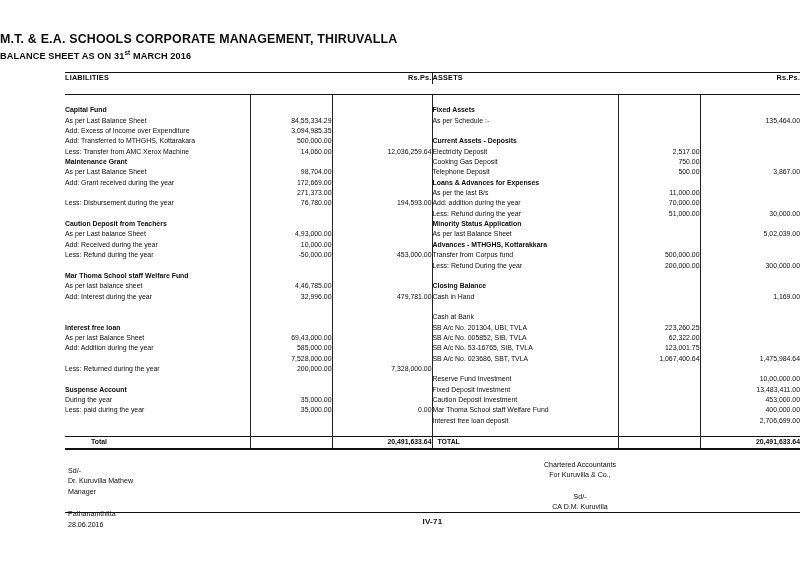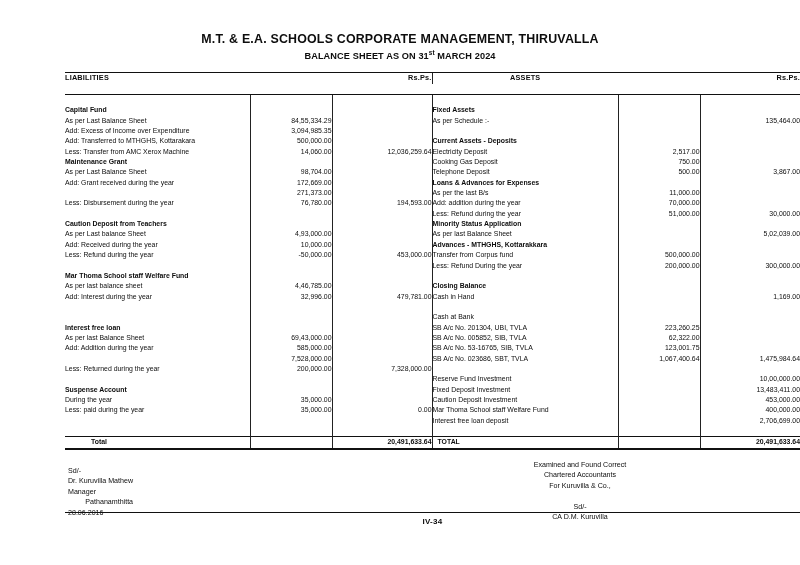--- a/index.html
+++ b/index.html
@@ -17,21 +17,21 @@
   }
   .page {
     position: relative;
     width: 800px;
     height: 565px;
     box-sizing: border-box;
     padding: 0;
   }
   
   .title-block {
-    text-align: center;
+    text-align: left;
     padding-top: 32px;
   }
   .doc-title {
     font-size: 12.4px;
     font-weight: bold;
     letter-spacing: 0.2px;
     line-height: 1.15;
   }
   .doc-subtitle {
     font-size: 9.2px;
@@ -86,21 +86,21 @@
     padding-left: 5px;
   }
   .bold { font-weight: bold; }
   .hdr-row td {
     font-weight: bold;
     font-size: 7.3px;
     height: 13px;
     line-height: 13px;
     letter-spacing: 0.2px;
   }
-  .hdr-row td.ctr { text-align: center; }
+  .hdr-row td.ctr { }
   .hdr-underline td {
     border-bottom: 1.05px solid #111;
     height: 0;
     line-height: 0;
     padding: 0;
   }
   .totals-row td {
     font-weight: bold;
     height: 13px;
     line-height: 13px;
@@ -119,21 +119,21 @@
     height: 78px;
     font-size: 7.1px;
     line-height: 10.6px;
   }
   .sig-left {
     position: absolute;
     left: 3px;
     top: 16px;
   }
   .sig-left .place {
-    text-align: right;
+    margin-top: 12px;
   }
   .sig-right {
     position: absolute;
     left: 380px;
     top: 10px;
     width: 270px;
     text-align: center;
     line-height: 10.4px;
   }
   .sig-right .blk2 { margin-top: 11px; }
@@ -154,21 +154,21 @@
     letter-spacing: 0.3px;
   }
 </style>
 </head>
 <body>
 
 <div class="page">
 
   <div class="title-block">
     <div class="doc-title">M.T. &amp; E.A. SCHOOLS CORPORATE MANAGEMENT, THIRUVALLA</div>
-    <div class="doc-subtitle"><span>BALANCE SHEET AS ON 31</span><sup>st</sup><span> MARCH 2024</span></div>
+    <div class="doc-subtitle"><span>BALANCE SHEET AS ON 31</span><sup>st</sup><span> MARCH 2016</span></div>
   </div>
 
   <div class="sheet">
     <table class="bs">
       <colgroup>
         <col class="c-part">
           <col class="c-sub">
           <col class="c-amt">
         <col class="c-part2">
           <col class="c-sub2">
@@ -468,25 +468,24 @@
 
   <div class="sig-area">
     <div class="sig-left">
       <div>Sd/-</div>
       <div>Dr. Kuruvilla Mathew</div>
       <div>Manager</div>
       <div class="place">Pathanamthitta</div>
       <div>28.06.2016</div>
     </div>
     <div class="sig-right">
-      <div>Examined and Found Correct</div>
       <div>Chartered Accountants</div>
       <div>For Kuruvilla &amp; Co.,</div>
       <div class="blk2">Sd/-</div>
       <div>CA D.M.  Kuruvilla</div>
     </div>
   </div>
 
   <div class="footer">
-    <div class="pageno">IV-34</div>
+    <div class="pageno">IV-71</div>
   </div>
 
 </div>
 
 </body></html>

